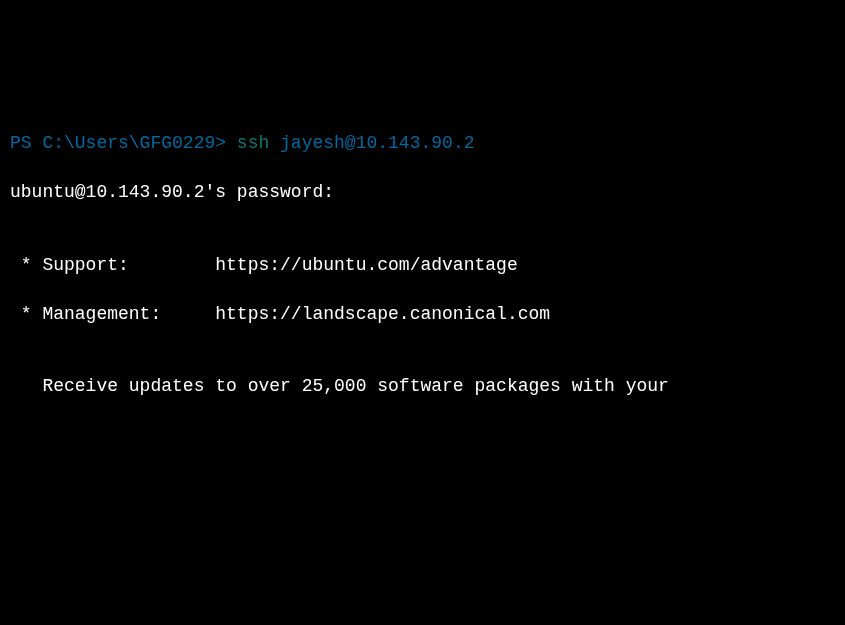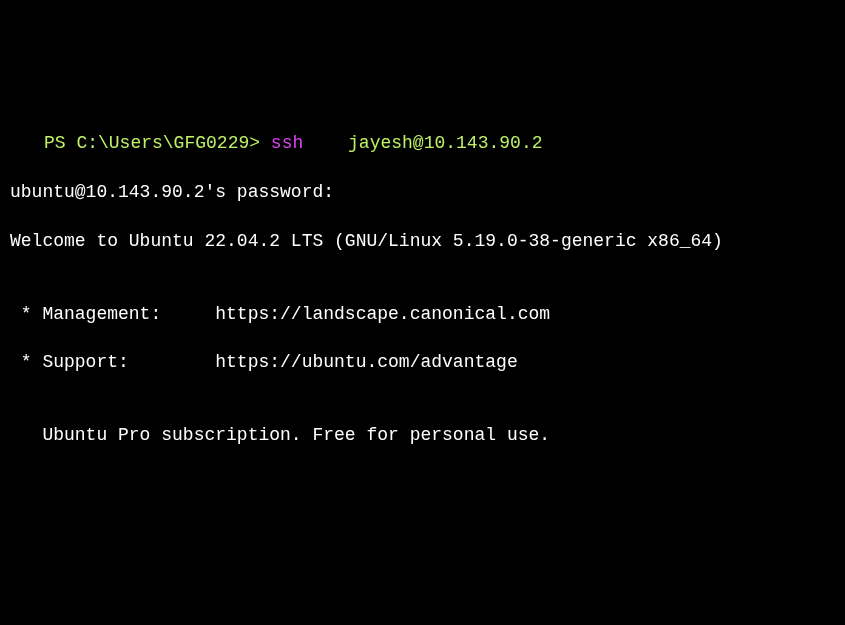--- a/index.html
+++ b/index.html
@@ -17,41 +17,39 @@
       width: 845px;
       height: 625px;
       overflow: hidden;
       white-space: pre;
       font-weight: 500;
     }
     .term-line {
       display: block;
     }
     .yellow {
-      color: #d946ef;
+      color: #0f766e;
     }
     .white {
-      color: #bef264;
-      margin-left: 34px;
+      color: #0369a1;
     }
   </style>
 </head>
 <body>
 
 
 
 <div>
 <span class="term-line"><span class="white">PS C:\Users\GFG0229&gt; </span><span class="yellow">ssh</span><span class="white"> jayesh@10.143.90.2</span></span>
 <span class="term-line">ubuntu@10.143.90.2's password:</span>
-<span class="term-line">Welcome to Ubuntu 22.04.2 LTS (GNU/Linux 5.19.0-38-generic x86_64)</span>
 <span class="term-line"></span>
+<span class="term-line"> * Support:        https://ubuntu.com/advantage</span>
 <span class="term-line"> * Management:     https://landscape.canonical.com</span>
-<span class="term-line"> * Support:        https://ubuntu.com/advantage</span>
 <span class="term-line"></span>
-<span class="term-line">   Ubuntu Pro subscription. Free for personal use.</span>
+<span class="term-line">   Receive updates to over 25,000 software packages with your</span>
 <span class="term-line"></span>
 
 <span class="term-line"></span>
 
 <span class="term-line"></span>
 
 
 <span class="term-line"></span>
 
 

